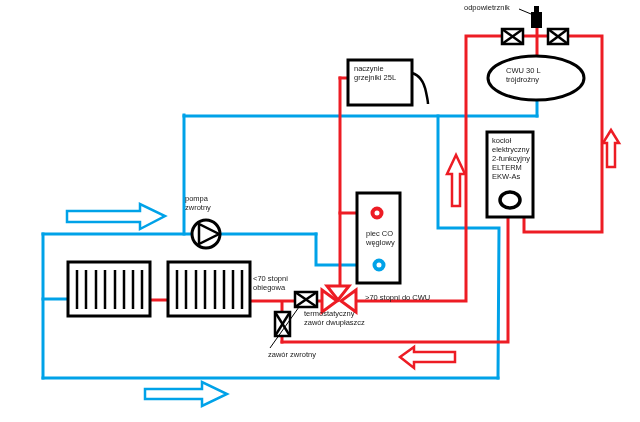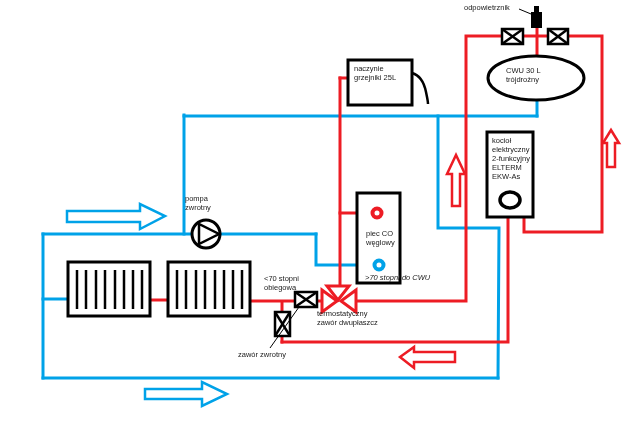--- a/index.html
+++ b/index.html
@@ -155,27 +155,27 @@
   <div class="label" style="left:177px;top:194px;margin-left:8px;">
     <span>pompa</span>
     <span>zwrotny</span>
   </div>
 
   <div class="label" style="left:366px;top:229px;">
     <span>piec CO</span>
     <span>węglowy</span>
   </div>
 
-  <div class="label" style="left:264px;top:274px;">
+  <div class="label" style="left:253px;top:274px;">
     <span>&lt;70 stopni</span>
     <span>obiegowa</span>
   </div>
 
-  <div class="label" style="left:365px;top:273px;font-style:italic;">&gt;70 stopni do CWU</div>
+  <div class="label" style="left:365px;top:293px;">&gt;70 stopni do CWU</div>
 
-  <div class="label" style="left:317px;top:309px;">
+  <div class="label" style="left:304px;top:309px;">
     <span>termostatyczny</span>
     <span>zawór dwupłaszcz</span>
   </div>
 
-  <div class="label" style="left:238px;top:350px;text-align:center;">zawór zwrotny</div>
+  <div class="label" style="left:268px;top:350px;text-align:center;">zawór zwrotny</div>
 
 </div>
 
 </body></html>

